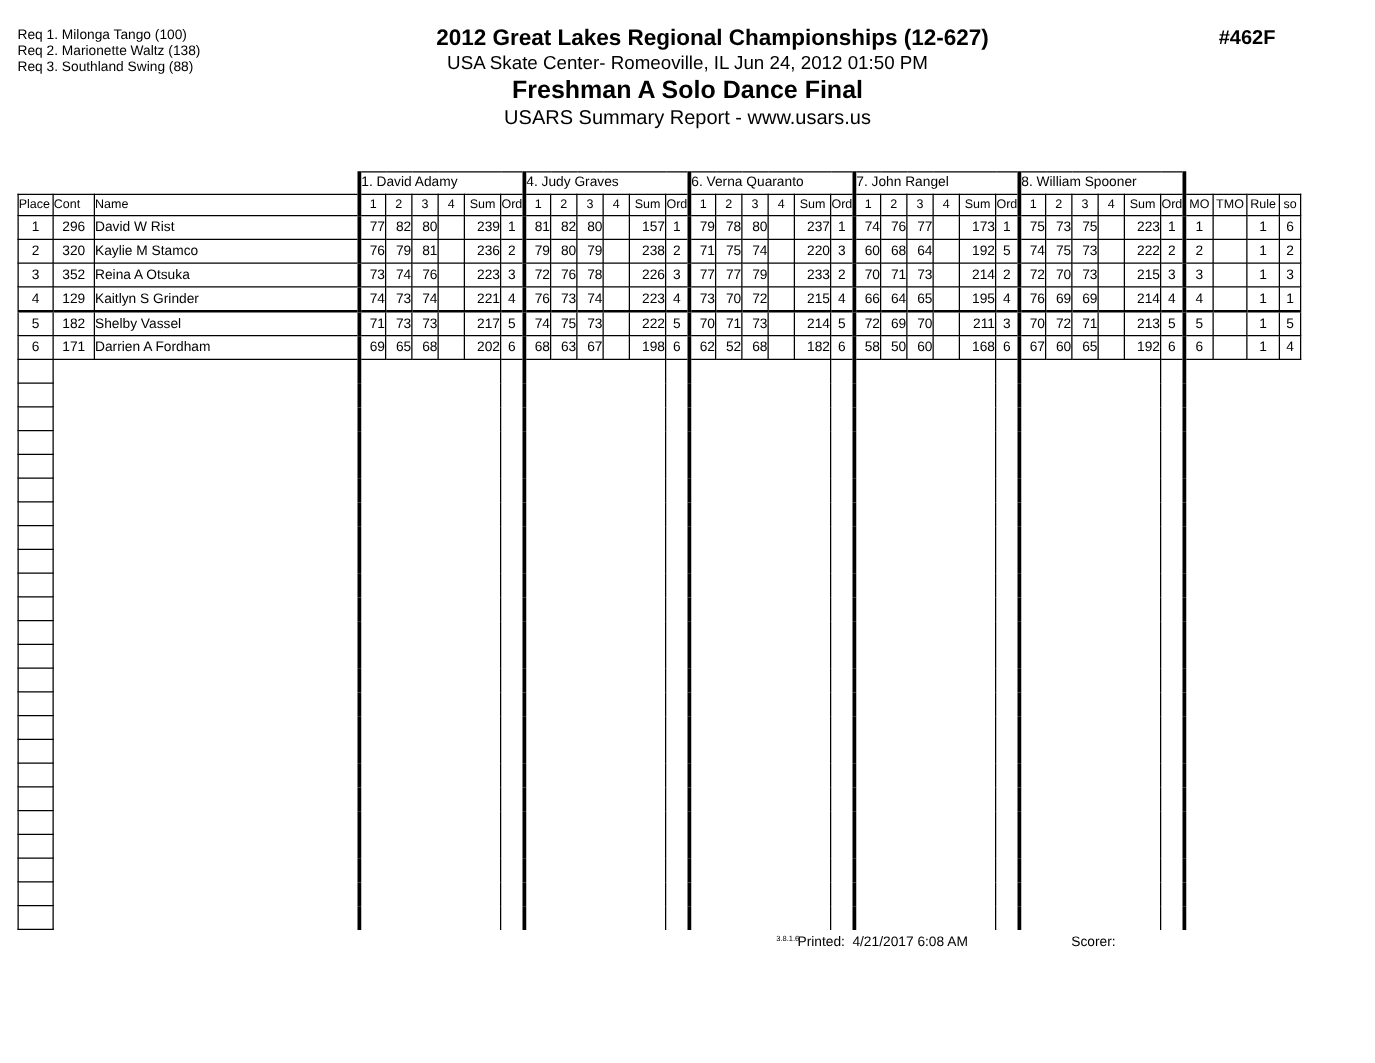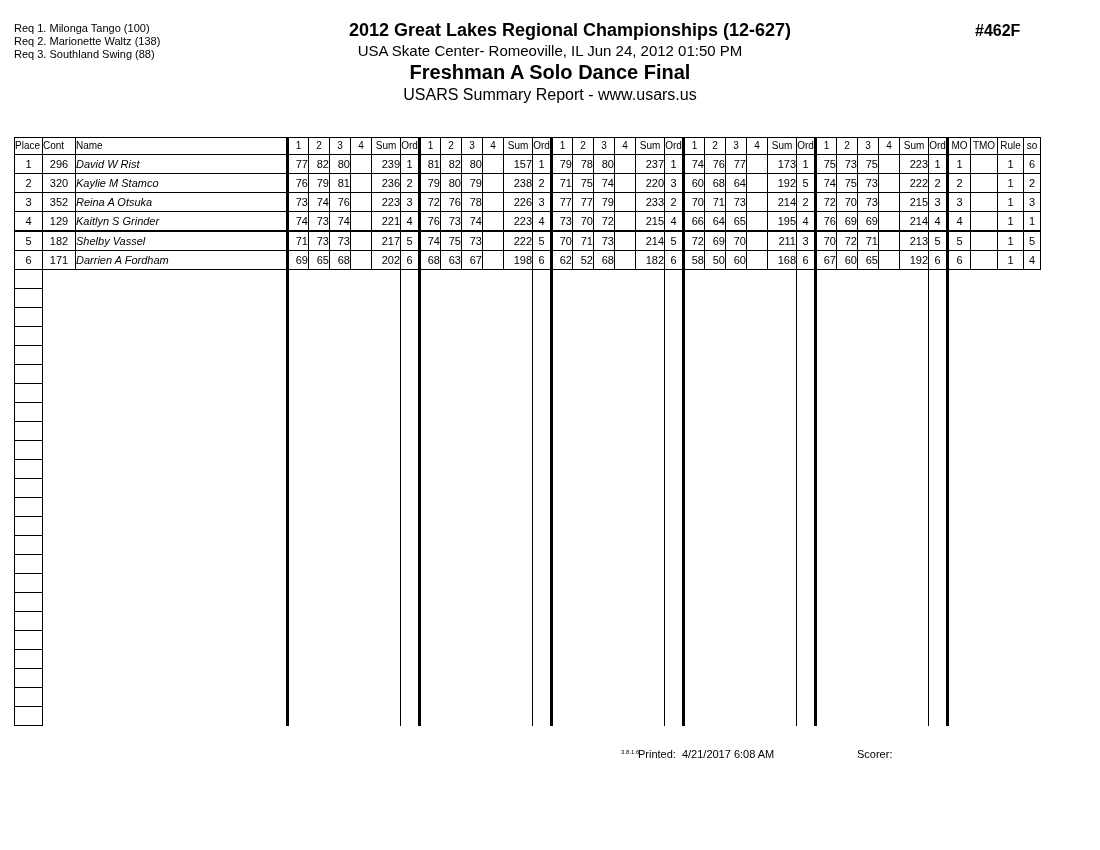--- a/index.html
+++ b/index.html
@@ -22,21 +22,21 @@
   .c   { border:1px solid #000; }
   .gs  { border-left:3px solid #000; }
   .ge  { border-right:3px solid #000; }
   tr.cut td { border-bottom:2px solid #000; }
 
   .judge { text-align:left; padding-left:4px; font-size:11px; }
   .hL  { text-align:left; padding-left:2px; }
   .hC  { text-align:center; }
   .num { text-align:right; padding-right:3px; }
   .ctr { text-align:center; }
-  .name { text-align:left; padding-left:4px;font-style:italic; }
+  .name { text-align:left; padding-left:4px; }
   .bold { font-weight:bold; }
   .ord { text-align:center; font-weight:bold; }
 
   
   .eb  { border:1px solid #000; }
   .er1 { border-right:1px solid #000; }
   .er3 { border-right:3px solid #000; }
 
   .f-ver     { position:absolute; left:621px; top:749px; font-size:6px; }
   .f-printed { position:absolute; left:638px; top:748px; font-size:11px; }
@@ -92,20 +92,29 @@
       <col style="width: 21px;">
       <col style="width: 21px;">
       <col style="width: 29px;">
       <col style="width: 19px;">
       <col style="width: 23px;">
       <col style="width: 27px;">
       <col style="width: 26px;">
       <col style="width: 17px;">
     </colgroup>
   <tbody id="results-body">
+      <tr class="judge-row">
+        <td colspan="3"></td>
+        <th class="c gs ge judge" colspan="6">1.  David Adamy</th>
+        <th class="c gs ge judge" colspan="6">4.  Judy Graves</th>
+        <th class="c gs ge judge" colspan="6">6.  Verna Quaranto</th>
+        <th class="c gs ge judge" colspan="6">7.  John Rangel</th>
+        <th class="c gs ge judge" colspan="6">8.  William Spooner</th>
+        <td colspan="4"></td>
+      </tr>
       <tr class="header-row">
         <th class="c hL">Place</th>
         <th class="c hL">Cont</th>
         <th class="c hL">Name</th>
         <th class="c hC gs">1</th>
         <th class="c hC">2</th>
         <th class="c hC">3</th>
         <th class="c hC">4</th>
         <th class="c hC">Sum</th>
         <th class="c hC ge">Ord</th>

